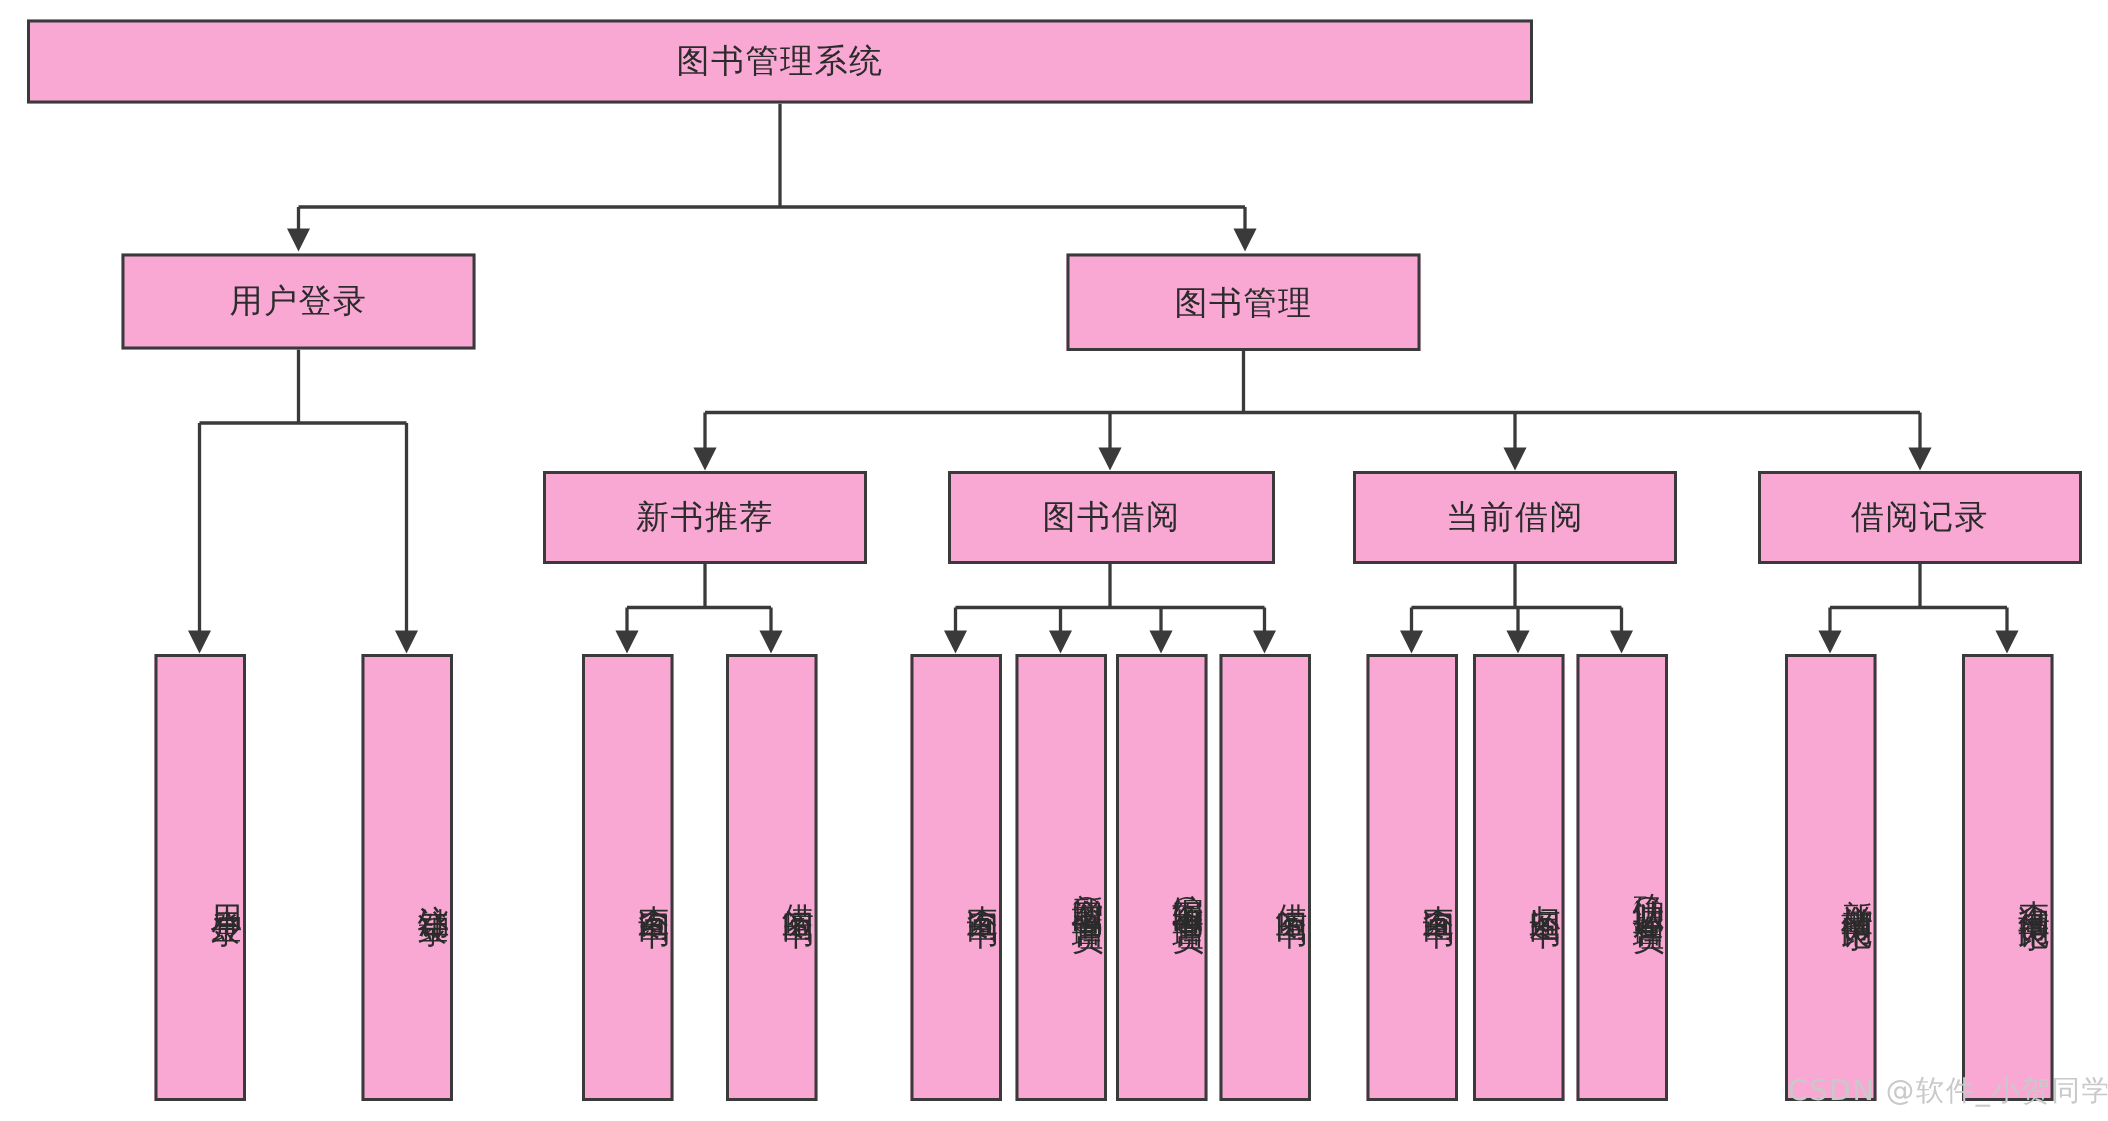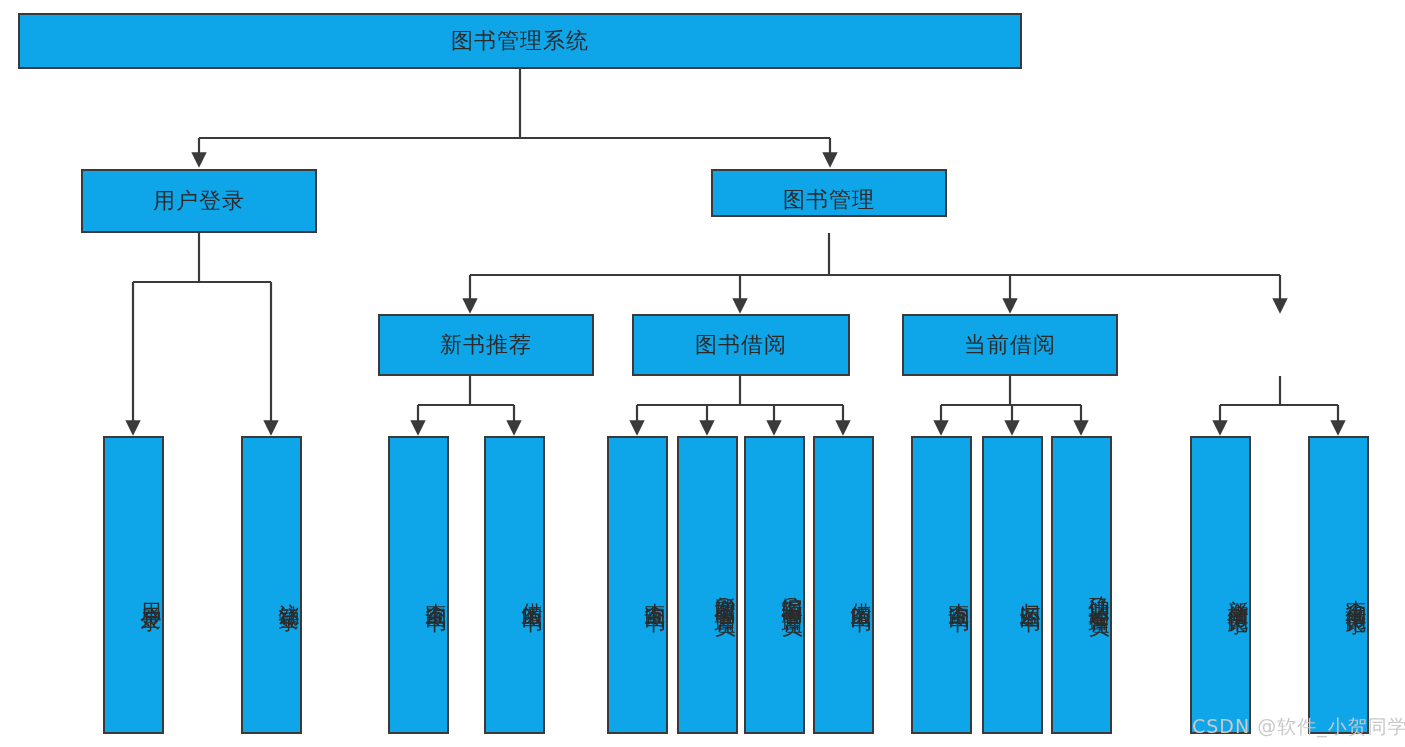--- a/index.html
+++ b/index.html
@@ -19,21 +19,21 @@
     position:absolute;
     left:0; top:0;
     width:1405px;
     height:747px;
     pointer-events:none;
   }
   .node{
     position:absolute;
     box-sizing:border-box;
     border:2px solid #3a3a3a;
-    background:#0ea5e9;
+    background:#f9a8d4;
     display:flex;
     align-items:center;
     justify-content:center;
     color:#2b2b2b;
   }
   .node.horiz{
     font-size:22px;
     letter-spacing:1px;
   }
   .node.vert{
@@ -117,32 +117,35 @@
     </g>
   </svg>
 
   <div class="node horiz" style="left:18px;top:13px;width:1004px;height:56px;">
     <span>图书管理系统</span>
   </div>
 
   <div class="node horiz" style="left:81px;top:169px;width:236px;height:64px;">
     <span>用户登录</span>
   </div>
-  <div class="node horiz" style="left:711px;top:169px;width:236px;height:48px;align-items:flex-end;">
+  <div class="node horiz" style="left:711px;top:169px;width:236px;height:65px;">
     <span>图书管理</span>
   </div>
 
-  <div class="node horiz" style="left:378px;top:314px;width:216px;height:62px;">
+  <div class="node horiz" style="left:362px;top:314px;width:216px;height:62px;">
     <span>新书推荐</span>
   </div>
   <div class="node horiz" style="left:902px;top:314px;width:216px;height:62px;">
     <span>当前借阅</span>
   </div>
   <div class="node horiz" style="left:632px;top:314px;width:218px;height:62px;">
     <span>图书借阅</span>
+  </div>
+  <div class="node horiz" style="left:1172px;top:314px;width:216px;height:62px;">
+    <span>借阅记录</span>
   </div>
 
   <div class="node vert" style="left:103px;top:436px;width:61px;height:298px;">
     <span class="vtext">用户登录</span>
   </div>
   <div class="node vert" style="left:241px;top:436px;width:61px;height:298px;">
     <span class="vtext">注销登录</span>
   </div>
   <div class="node vert" style="left:388px;top:436px;width:61px;height:298px;">
     <span class="vtext">查询图书</span>

